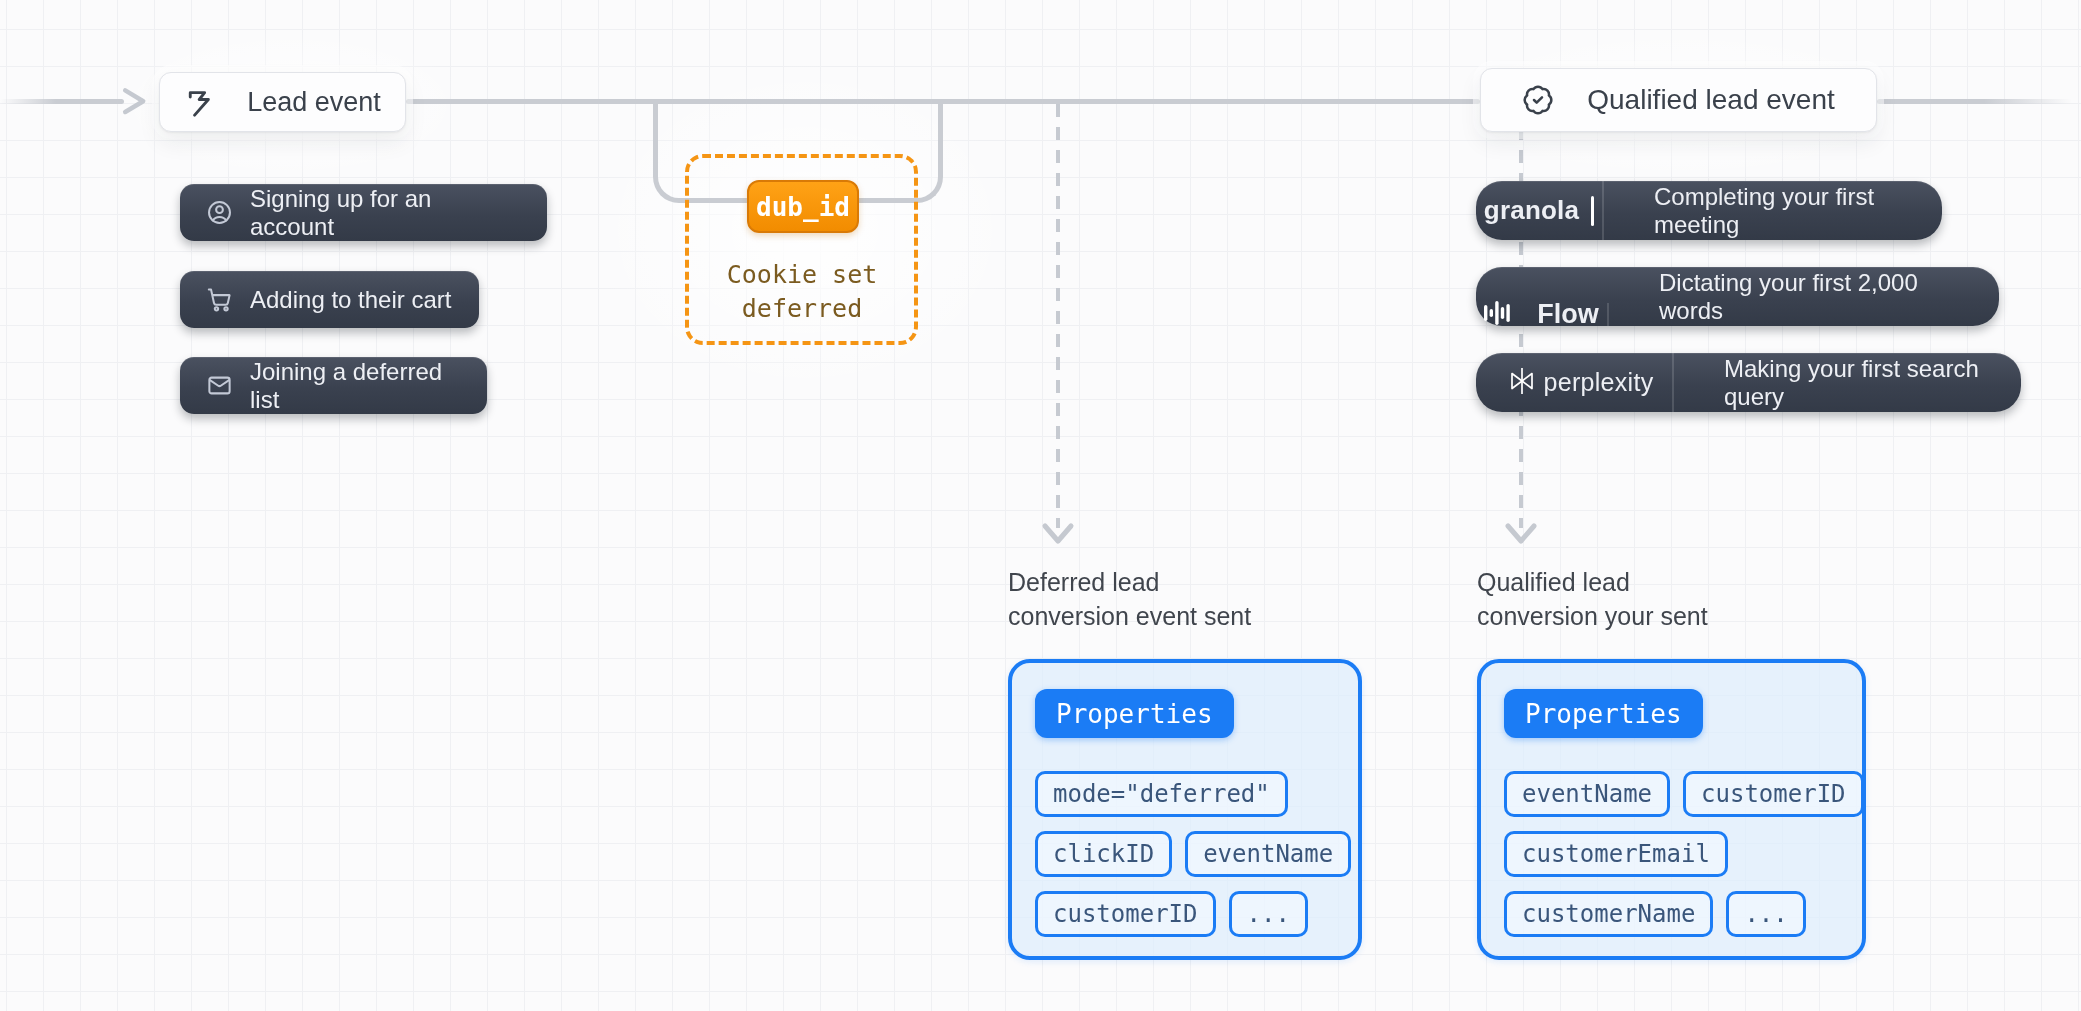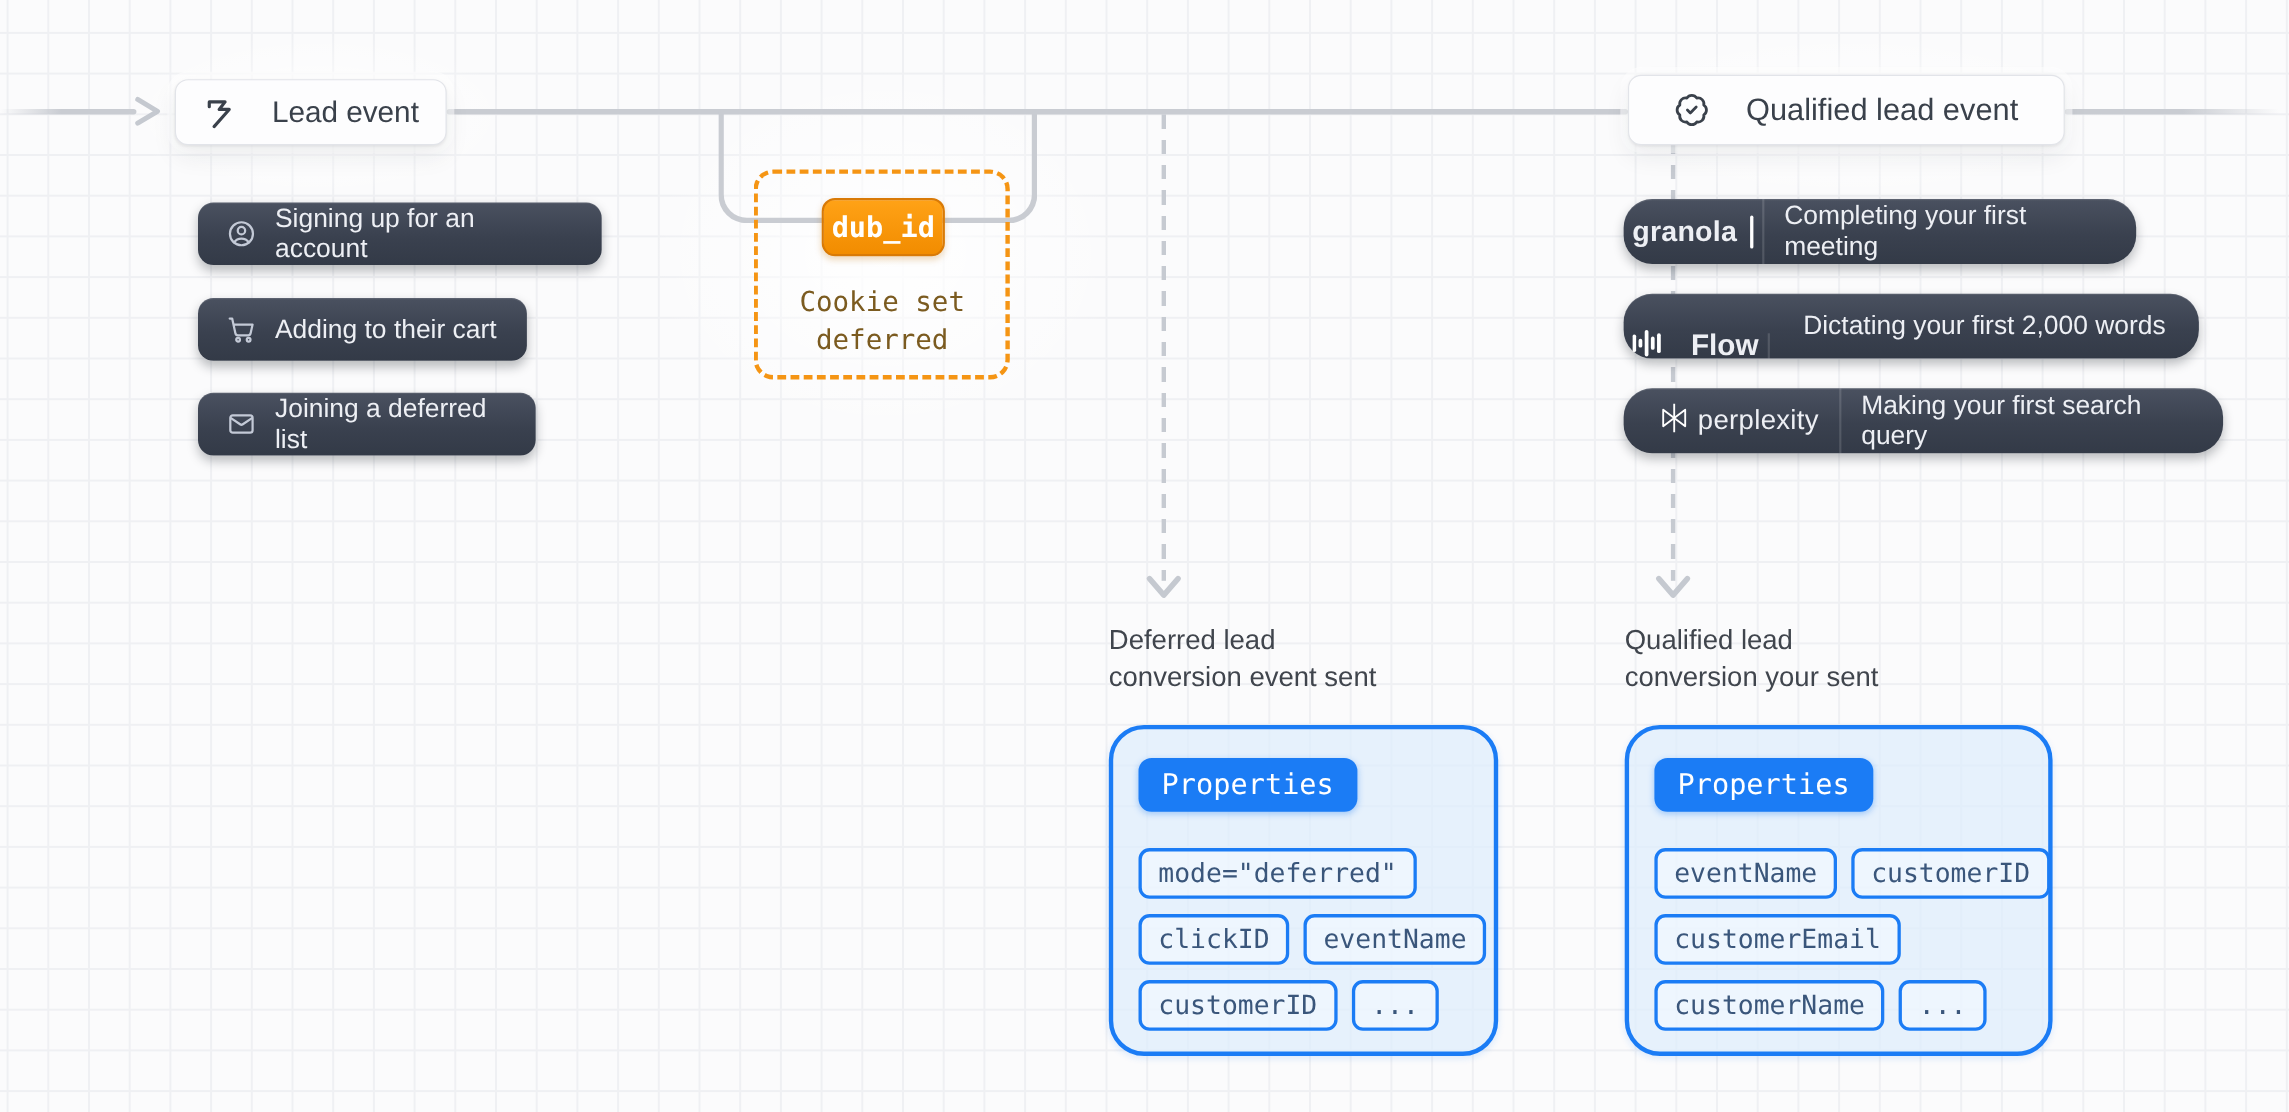--- a/index.html
+++ b/index.html
@@ -36,40 +36,40 @@
     background:linear-gradient(180deg,#4A5160 0%,#3A414F 55%,#333A47 100%);
     box-shadow:0 5px 10px rgba(15,20,30,0.28),inset 0 1px 0 rgba(255,255,255,0.10);}
   .dpill .ic{display:flex;align-items:center;color:#C3C9D6;}
   
   .bpill{position:absolute;z-index:4;box-sizing:border-box;display:flex;align-items:stretch;
     border-radius:26px;color:#EDEFF4;
     background:linear-gradient(180deg,#4A5160 0%,#3A414F 55%,#333A47 100%);
     box-shadow:0 5px 10px rgba(15,20,30,0.28),inset 0 1px 0 rgba(255,255,255,0.10);}
   .brand{display:flex;align-items:center;justify-content:center;gap:8px;
     border-right:2px solid rgba(255,255,255,0.14);box-sizing:border-box;}
-  .bpill .lbl{flex:1;display:flex;align-items:center;justify-content:center;font-size:24px;font-weight:500;padding:0 18px;}
+  .bpill .lbl{flex:1;display:flex;align-items:center;justify-content:center;font-size:24px;font-weight:500;padding:0 18px;margin-left:32px;}
   .brand-granola{font-size:26px;font-weight:700;letter-spacing:0.2px;}
   .cursorbar{width:3px;height:30px;background:#FFFFFF;border-radius:1.5px;margin-left:4px;}
   .brand-flow{font-size:27px;font-weight:700;}
   .brand-pplx{font-size:25px;font-weight:500;letter-spacing:0.3px;}
   
   .dotted-box{position:absolute;left:685px;top:154px;width:233px;height:191px;z-index:3;box-sizing:border-box;
     border:4px dashed #F59514;border-radius:18px;}
   .dubid{position:absolute;left:747px;top:180px;width:112px;height:53px;z-index:4;box-sizing:border-box;
     display:flex;align-items:center;justify-content:center;
     background:linear-gradient(180deg,#FFA216,#F28C00);border:2.5px solid #D97A06;border-radius:12px;
     color:#FFFFFF;font-family:"DejaVu Sans Mono",monospace;font-size:26px;font-weight:700;
     box-shadow:0 3px 6px rgba(190,110,0,0.25);}
   .cookie-cap{position:absolute;left:697px;top:258px;width:210px;z-index:4;text-align:center;
     font-family:"DejaVu Sans Mono",monospace;font-size:25px;line-height:34px;color:#7B5B20;}
   
   .bcap{position:absolute;z-index:4;font-size:25px;line-height:34px;color:#40454D;white-space:pre-line;}
   
   .pbox{position:absolute;z-index:4;box-sizing:border-box;height:301px;
-    border:4px solid #1B7CF5;border-radius:32px;background:rgba(221,237,252,0.7);
+    border:4px solid #1B7CF5;border-radius:22px;background:rgba(221,237,252,0.7);
     box-shadow:0 2px 6px rgba(27,124,245,0.12);text-decoration:underline;}
   .pbadge{position:absolute;left:23px;top:26px;height:49px;padding:0 21px;display:flex;align-items:center;
     background:#1B7CF5;color:#FFFFFF;font-family:"DejaVu Sans Mono",monospace;font-size:26px;border-radius:12px;
     box-shadow:0 2px 6px rgba(27,124,245,0.35);}
   .prow{position:absolute;left:23px;display:flex;gap:13px;}
   .ppill{display:inline-flex;align-items:center;height:46px;padding:0 15px;box-sizing:border-box;
     border:3px solid #1B7CF5;border-radius:10px;background:rgba(244,250,255,0.55);
     font-family:"DejaVu Sans Mono",monospace;font-size:24px;color:#3A567B;white-space:nowrap;}
 </style>
 </head>

